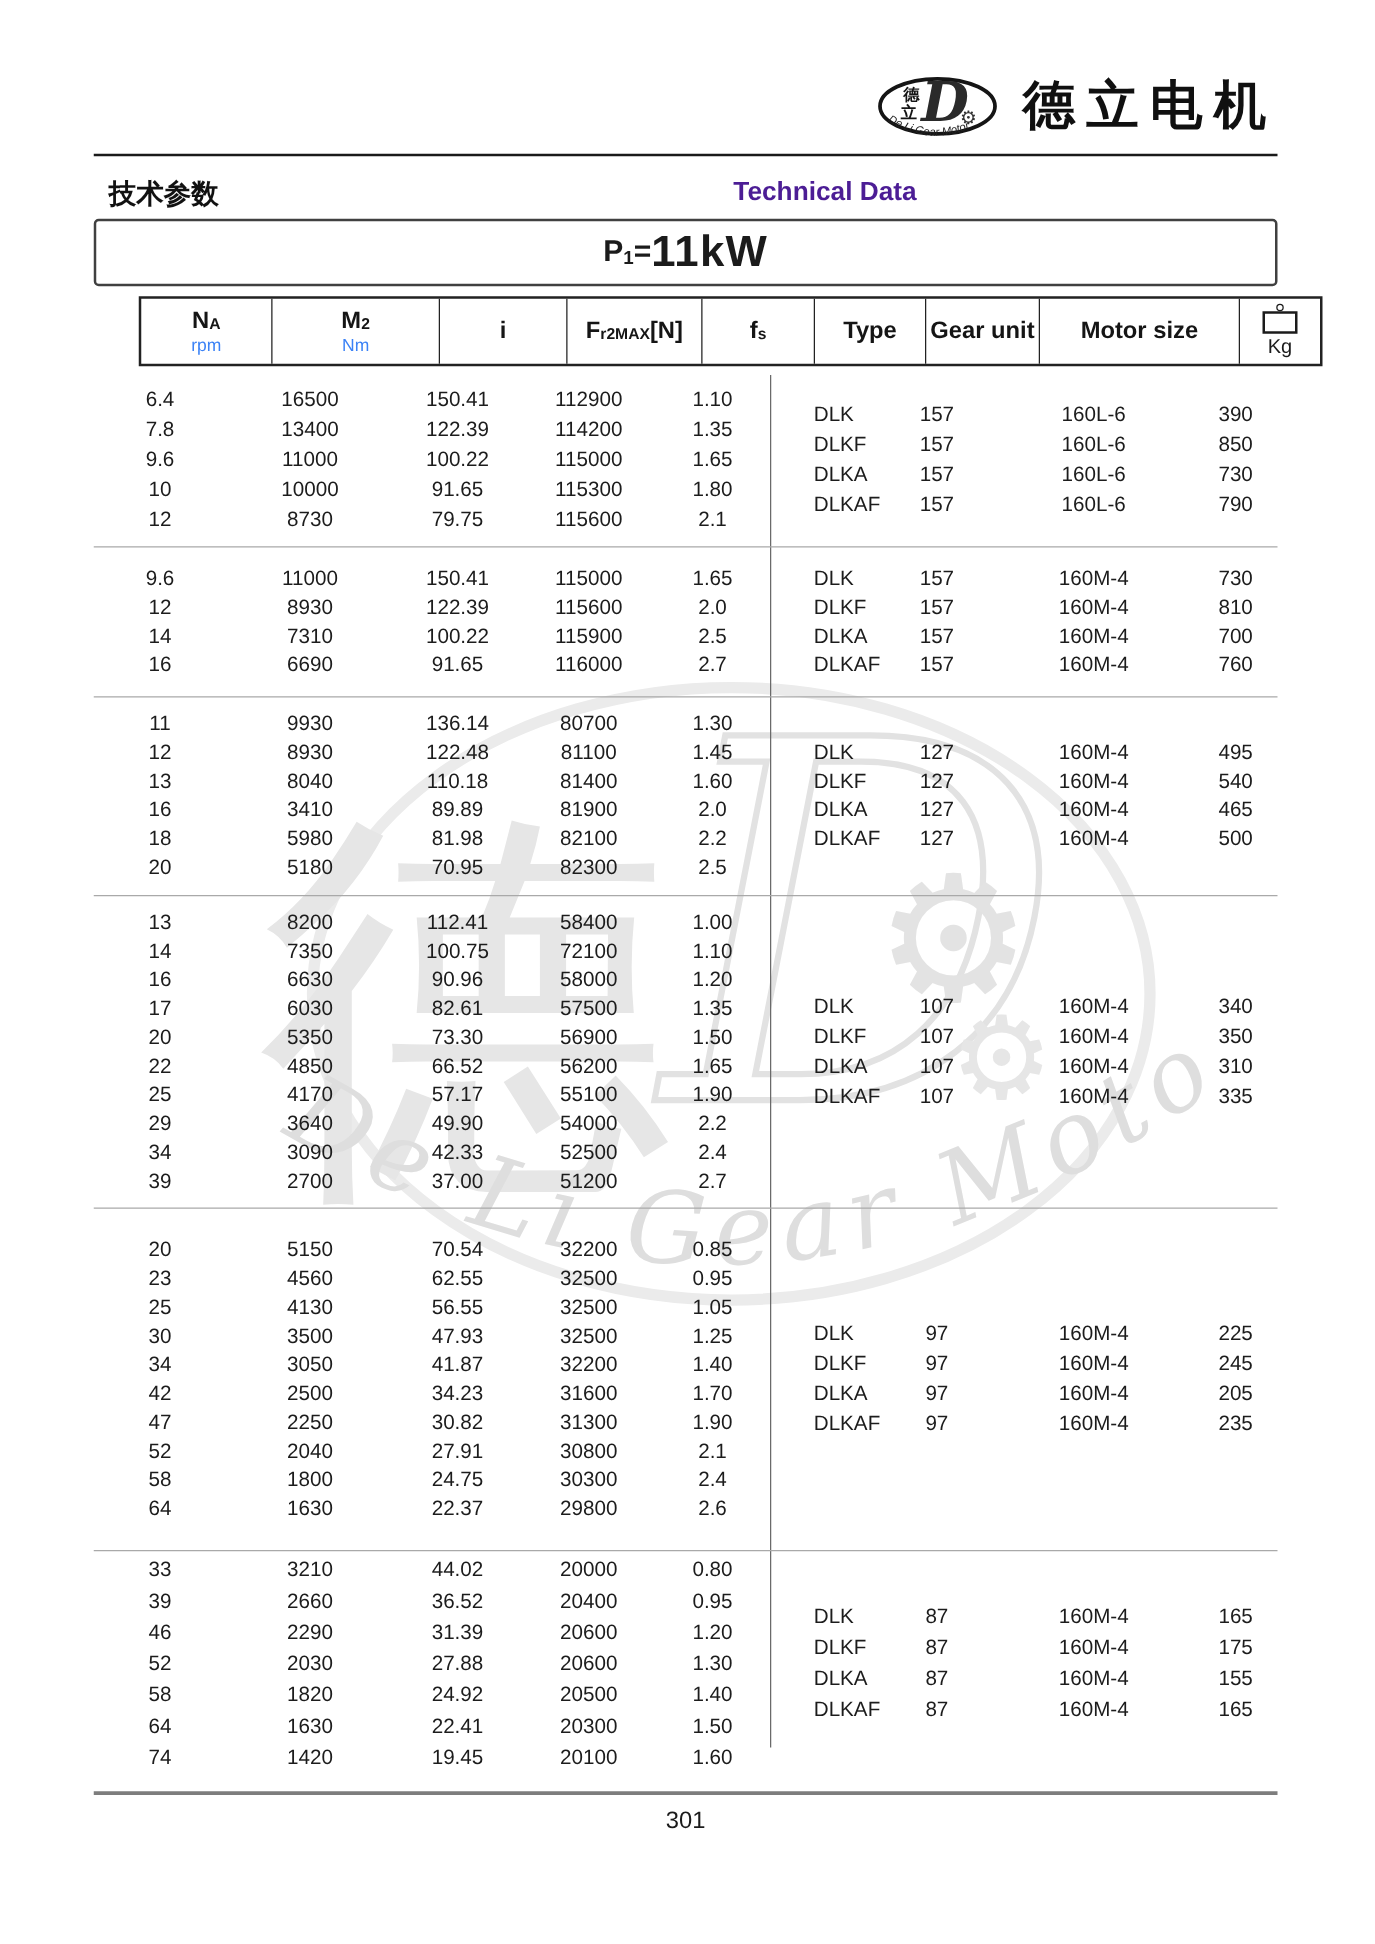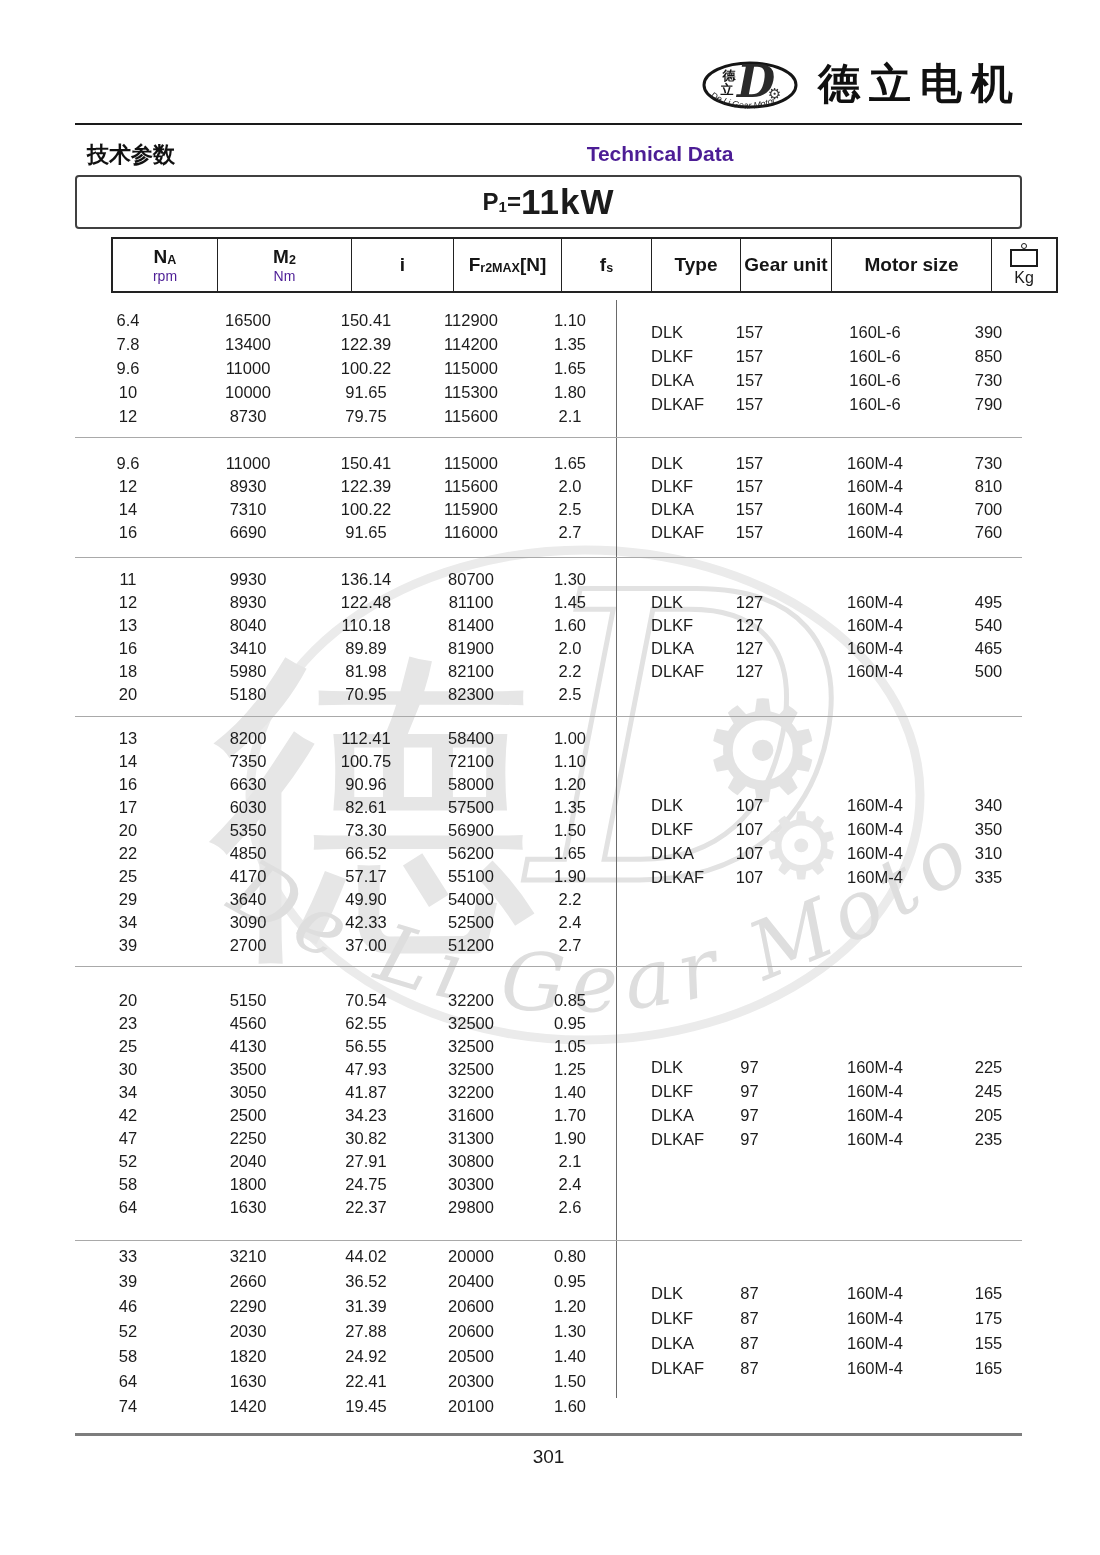--- a/index.html
+++ b/index.html
@@ -29,21 +29,21 @@
   .title-val { font-size:35px; font-weight:bold; letter-spacing:1px; }
   
   .thead { position:absolute; left:75px; top:237px; width:947px; height:56px;
     box-sizing:border-box; border:2px solid #222; background:transparent;
     display:grid; grid-template-columns:104px 134px 102px 108px 90px 89px 91px 160px auto; z-index:2;margin-left:36px; }
   .hcell { border-left:1.5px solid #222; display:flex; flex-direction:column;
     align-items:center; justify-content:center; line-height:1.15; }
   .hcell:first-child { border-left:none; }
   .hmain { font-size:19px; font-weight:bold; color:#151515; }
   .hsub { font-size:0.66em; font-weight:bold; position:relative; top:1px; }
-  .hunit { font-size:14px; color:#4c1d95; margin-top:1px; }
+  .hunit { font-size:14px; color:#3b82f6; margin-top:1px; }
   .kg-icon { width:24px; height:14px; border:2px solid #1b1b1b; position:relative; margin:6px auto 2px; background:#fff; }
   .kg-icon::before { content:""; position:absolute; top:-8px; left:50%; transform:translateX(-50%);
     width:4px; height:4px; border:1.5px solid #1b1b1b; border-radius:50%; background:#fff; }
   .kg-label { font-size:16px; color:#1b1b1b; }
   
   .data-area { position:absolute; left:75px; top:300px; width:947px; height:1117px; z-index:1; }
   .vline { position:absolute; left:541px; top:0; width:1px; height:1098px; background:#6a6a6a; }
   .blocks { position:relative; display:flex; flex-direction:column; }
   .sep { height:1px; background:#a9a9a9; }
   .block { display:flex; }

